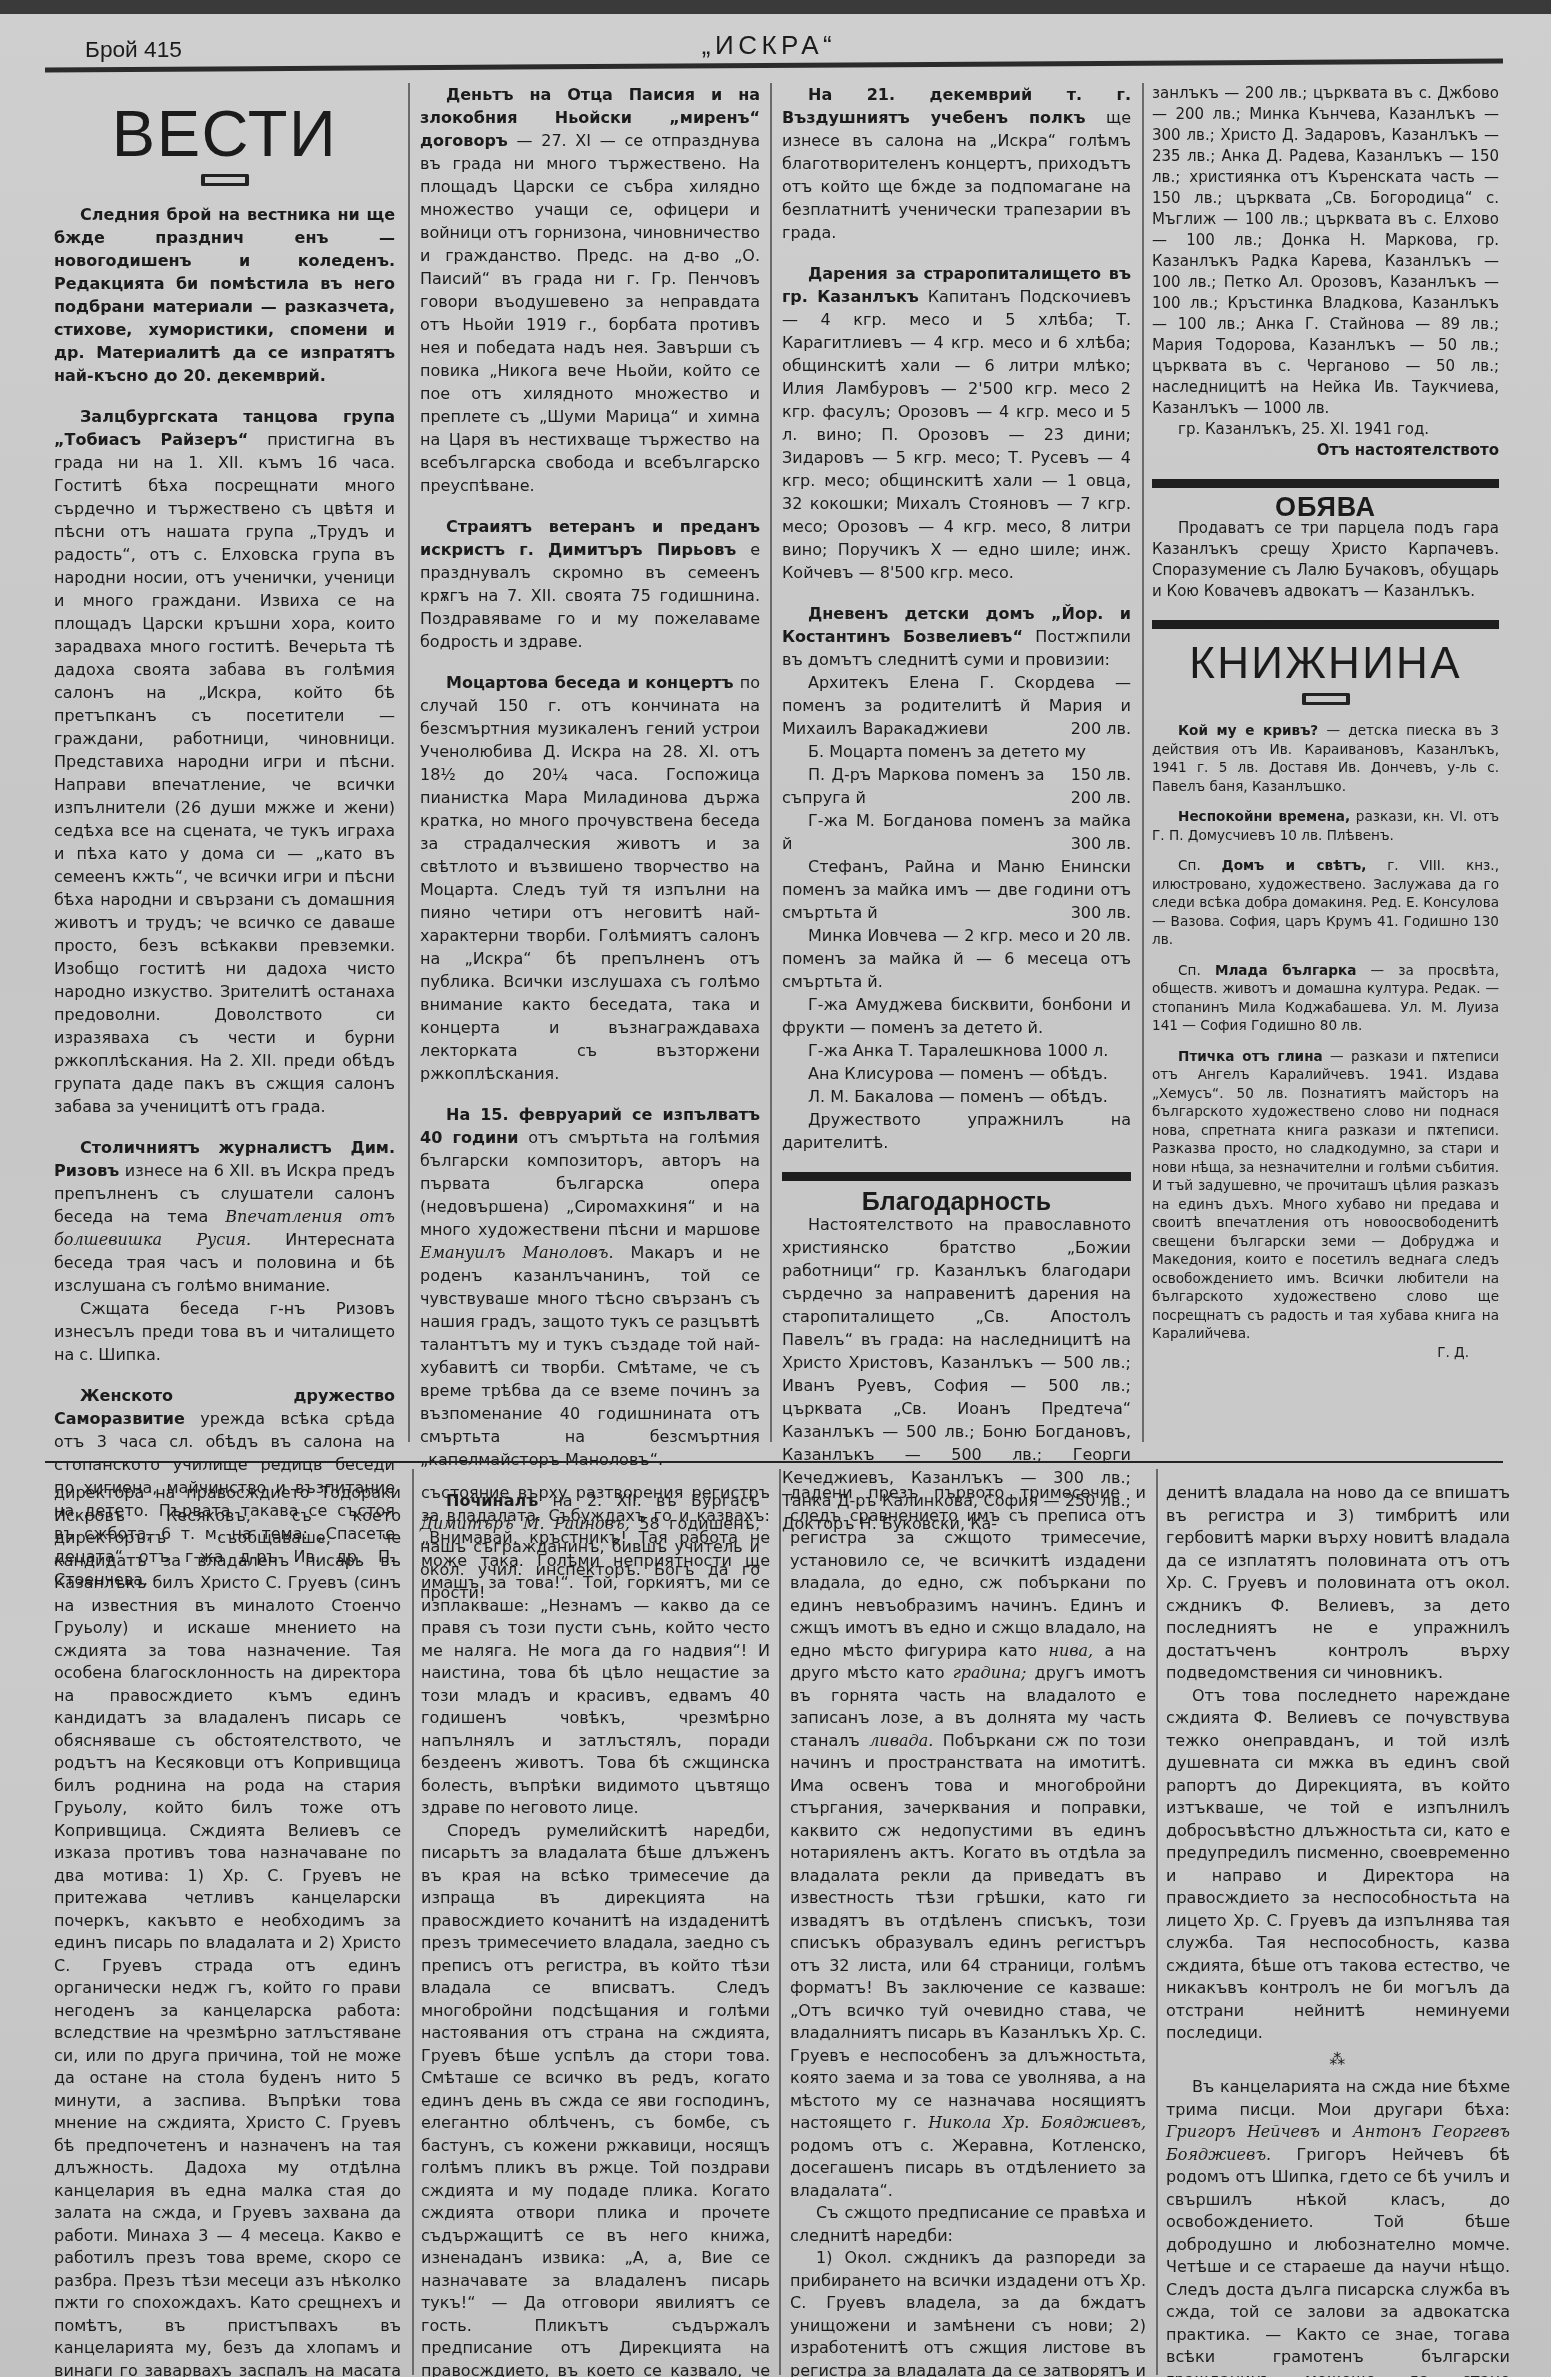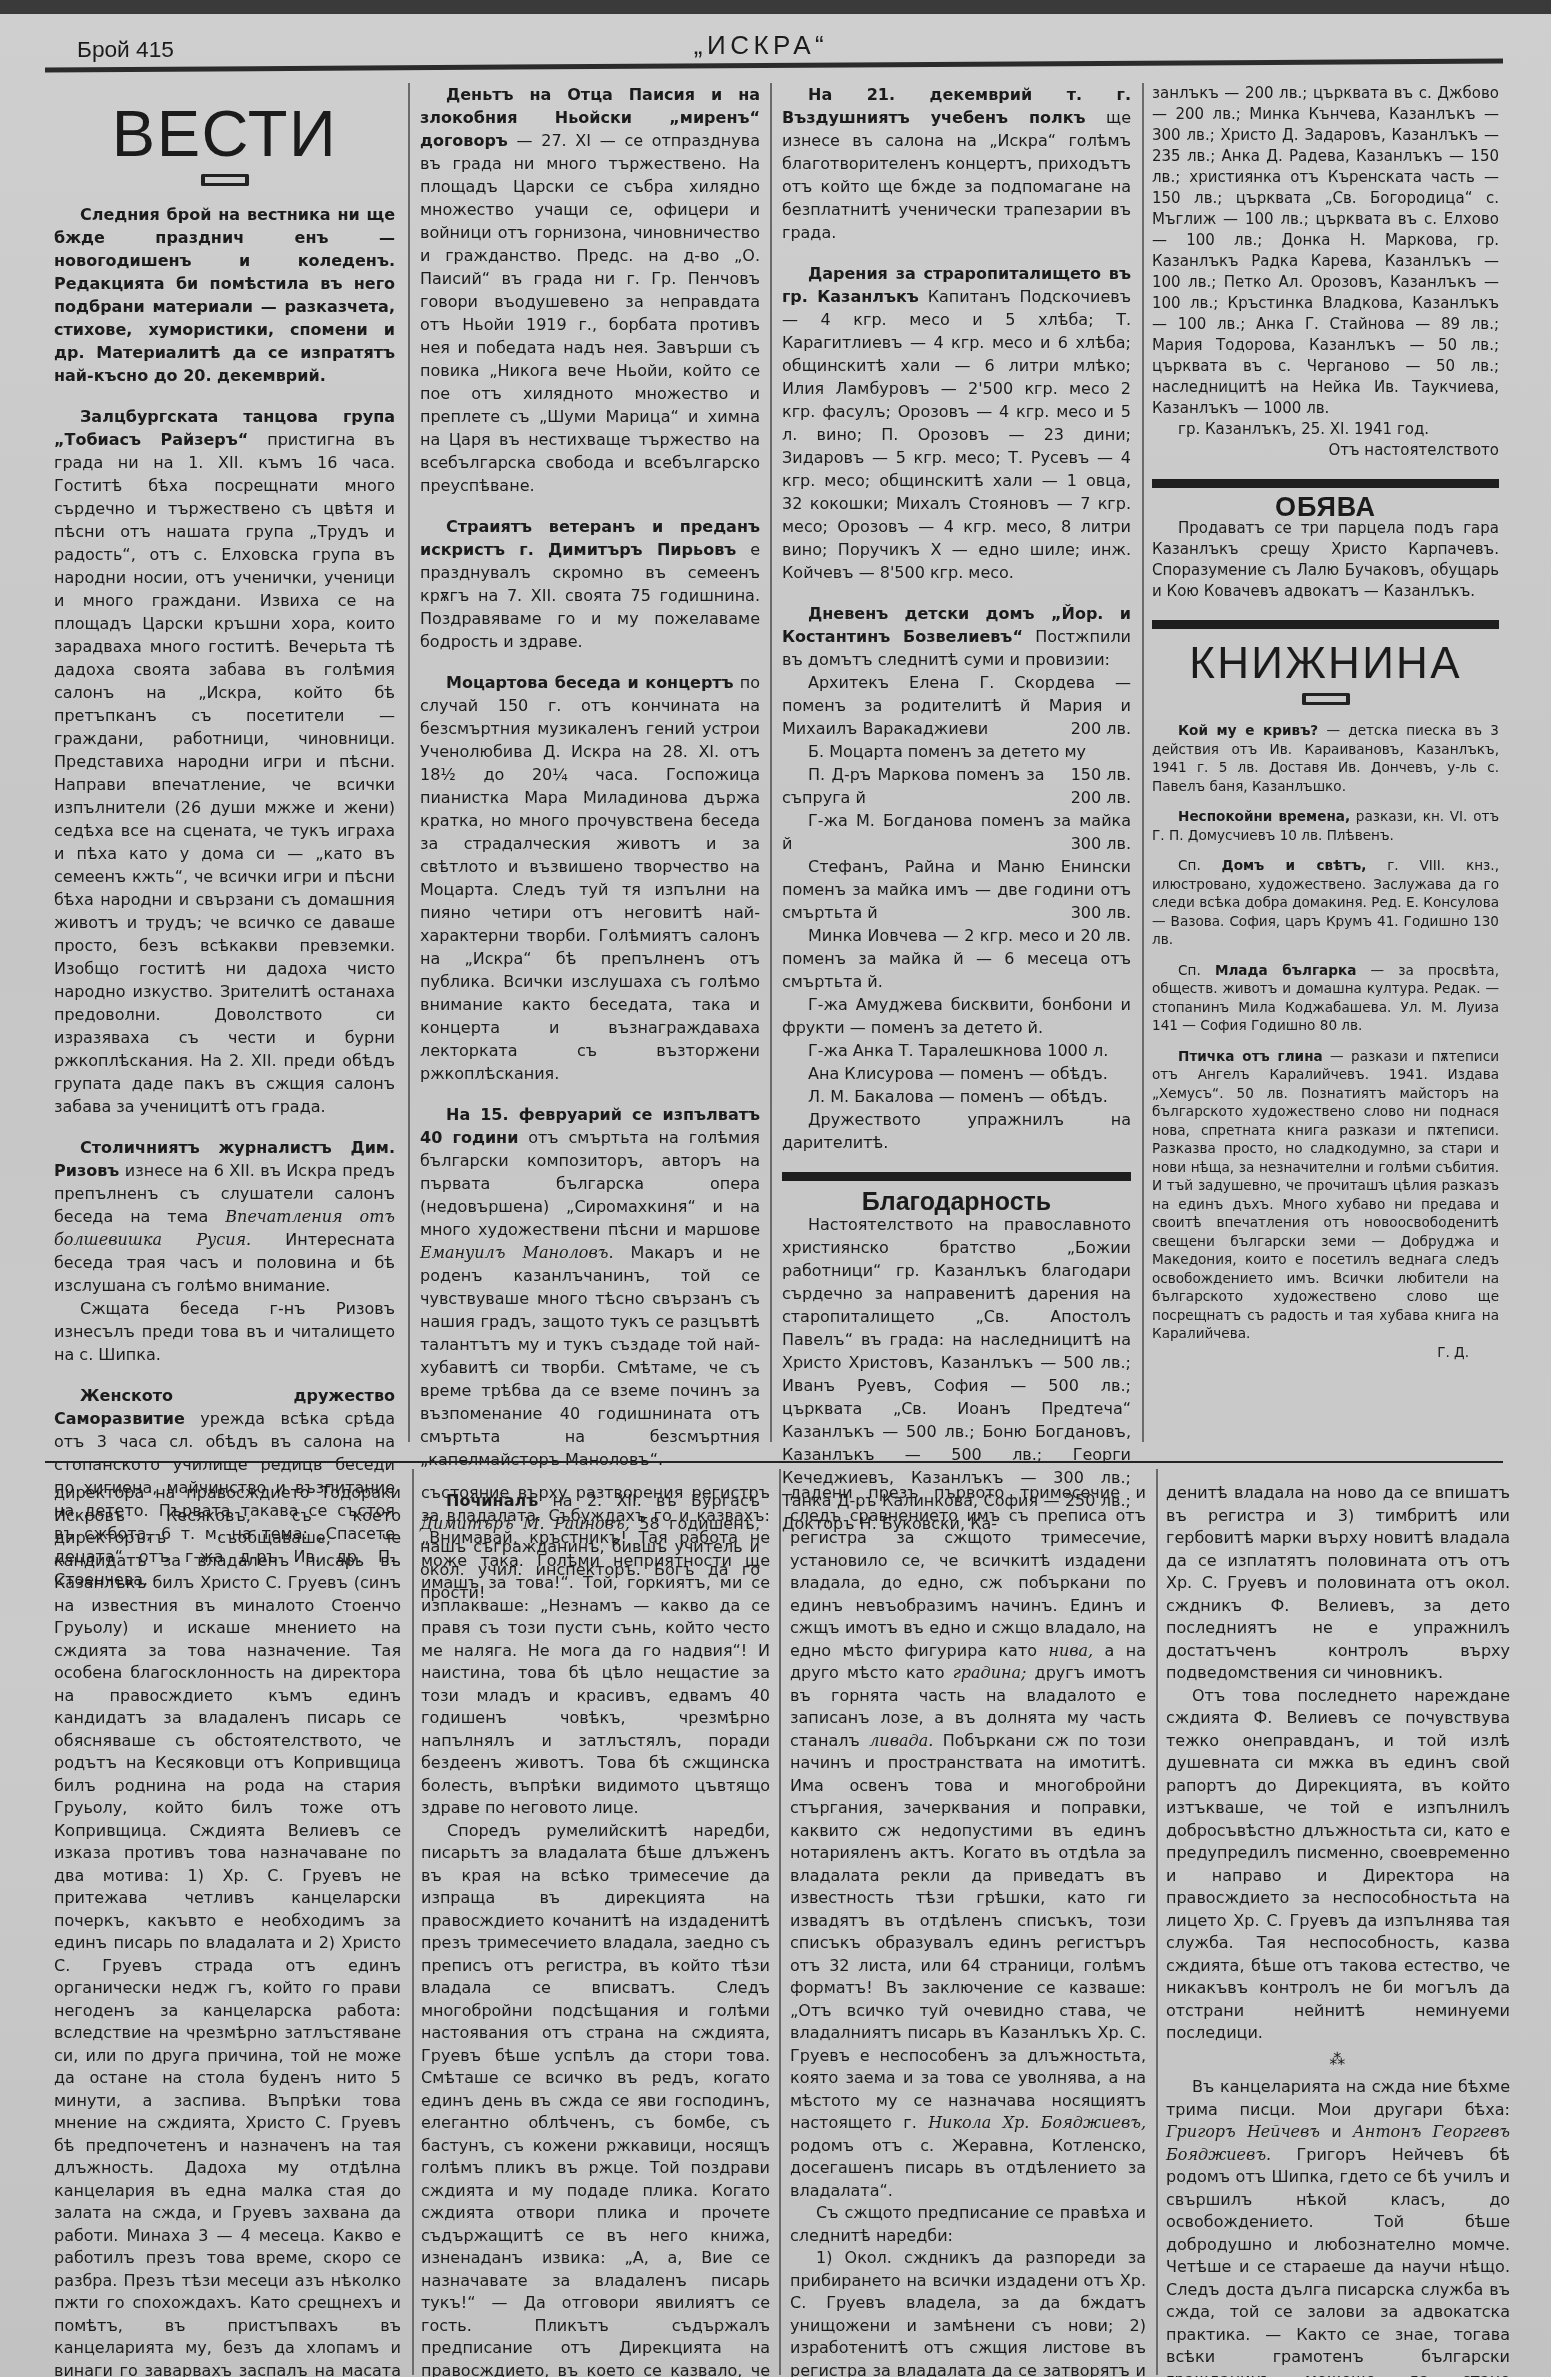--- a/index.html
+++ b/index.html
@@ -1,21 +1,21 @@
 <!DOCTYPE html>
 <html style="font-size:12px"><head>
 <meta charset="utf-8">
 <style>
   * { box-sizing: border-box; margin: 0; padding: 0; }
   html, body { width: 1551px; height: 2377px; background: #c9c9c9; }
   body { font-family: "DejaVu Sans", sans-serif; color: #1b1b1b; position: relative; overflow: hidden; }
   .page { position: absolute; left: 0; top: 0; width: 1551px; height: 2377px;
     background: linear-gradient(180deg, #cfcfcf 0%, #c6c6c6 40%, #cbcbcb 70%, #c2c2c2 100%); }
   .top-edge { position: absolute; left: 0; top: 0; width: 1551px; height: 13.6px; background: #3a3a3a; }
-  .masthead { position: absolute; left: 32px; top: 27px; width: 1458px; height: 38px; text-decoration: underline; }
+  .masthead { position: absolute; left: 40px; top: 27px; width: 1458px; height: 38px; text-decoration: underline; }
   .masthead .issue { position: absolute; left: 45px; top: 9px; font-size: 22.7px; font-family: "Liberation Sans", sans-serif; }
   .masthead .paper { position: absolute; left: 0; width: 100%; text-align: center; top: 3px; font-size: 26px; letter-spacing: 4.5px; font-family: "Liberation Sans", sans-serif; }
   .masthead .pageno { position: absolute; right: 30px; top: 0; font-size: 22.7px; font-family: "Liberation Sans", sans-serif; }
   .masthead-rule { position: absolute; left: 45px; top: 63px; width: 1458px; height: 4.5px; background: #2b2b2b; transform: rotate(-0.35deg); }
   .col { position: absolute; font-size: 16px; line-height: 23px; text-align: justify; hyphens: manual; }
   .col p { text-indent: 26px; margin-bottom: 18px; }
   .col p.tight { margin-bottom: 0; }
   .col b { font-weight: bold; }
   .col i { font-family: "DejaVu Serif", serif; font-style: italic; }
   .section-title { text-align: center; font-family: "Liberation Sans", sans-serif; letter-spacing: 1.5px; }
@@ -85,21 +85,21 @@
       <p><span>Дружеството упражнилъ на дарителитѣ.</span></p>
     </div>
     <div class="thick-rule"></div>
     <div class="section-title blag-title">Благодарность</div>
     <p><span>Настоятелството на православното християнско братство „Божии работници“ гр. Казанлъкъ благодари сърдечно за направенитѣ дарения на старопиталището „Св. Апостолъ Павелъ“ въ града: на наследницитѣ на Христо Христовъ, Казанлъкъ — 500 лв.; Иванъ Руевъ, София — 500 лв.; църквата „Св. Иоанъ Предтеча“ Казанлъкъ — 500 лв.; Боню Богдановъ, Казанлъкъ — 500 лв.; Георги Кечеджиевъ, Казанлъкъ — 300 лв.; Танка Д-ръ Калинкова, София — 250 лв.; Докторъ Н. Буковски, Ка-</span></p>
   </div>
 
   <div class="col smallcol" style="left:1152px; top:83px; width:347px;">
     <p class="tight" style="text-indent:0"><span>занлъкъ — 200 лв.; църквата въ с. Джбово — 200 лв.; Минка Кънчева, Казанлъкъ — 300 лв.; Христо Д. Задаровъ, Казанлъкъ — 235 лв.; Анка Д. Радева, Казанлъкъ — 150 лв.; християнка отъ Къренската часть — 150 лв.; църквата „Св. Богородица“ с. Мъглиж — 100 лв.; църквата въ с. Елхово — 100 лв.; Донка Н. Маркова, гр. Казанлъкъ Радка Карева, Казанлъкъ — 100 лв.; Петко Ал. Орозовъ, Казанлъкъ — 100 лв.; Кръстинка Владкова, Казанлъкъ — 100 лв.; Анка Г. Стайнова — 89 лв.; Мария Тодорова, Казанлъкъ — 50 лв.; църквата въ с. Черганово — 50 лв.; наследницитѣ на Нейка Ив. Таукчиева, Казанлъкъ — 1000 лв.</span></p>
     <p class="tight"><span>гр. Казанлъкъ, 25. XI. 1941 год.</span></p>
-    <p class="right" style="text-indent:0; font-weight:normal;"><span>Отъ настоятелството</span></p>
+    <p class="right" style="text-indent:0; font-weight:bold;"><span>Отъ настоятелството</span></p>
     <div class="thick-rule"></div>
     <div class="section-title obyava-title">ОБЯВА</div>
     <p><span>Продаватъ се три парцела подъ гара Казанлъкъ срещу Христо Карпачевъ. Споразумение съ Лалю Бучаковъ, обущарь и Кою Ковачевъ адвокатъ — Казанлъкъ.</span></p>
     <div class="thick-rule"></div>
     <div class="section-title knizh-title">КНИЖНИНА</div>
     <div class="ornament"></div>
     <div style="font-size:13.6px; line-height:18.5px;">
       <p style="margin-bottom:12px"><b>Кой му е кривъ?</b><span> — детска пиеска въ 3 действия отъ Ив. Караивановъ, Казанлъкъ, 1941 г. 5 лв. Доставя Ив. Дончевъ, у-ль с. Павелъ баня, Казанлъшко.</span></p>
       <p style="margin-bottom:12px"><b>Неспокойни времена,</b><span> разкази, кн. VI. отъ Г. П. Домусчиевъ 10 лв. Плѣвенъ.</span></p>
       <p style="margin-bottom:12px"><span>Сп. </span><b>Домъ и свѣтъ,</b><span> г. VIII. кнз., илюстровано, художествено. Заслужава да го следи всѣка добра домакиня. Ред. Е. Консулова — Вазова. София, царъ Крумъ 41. Годишно 130 лв.</span></p>

